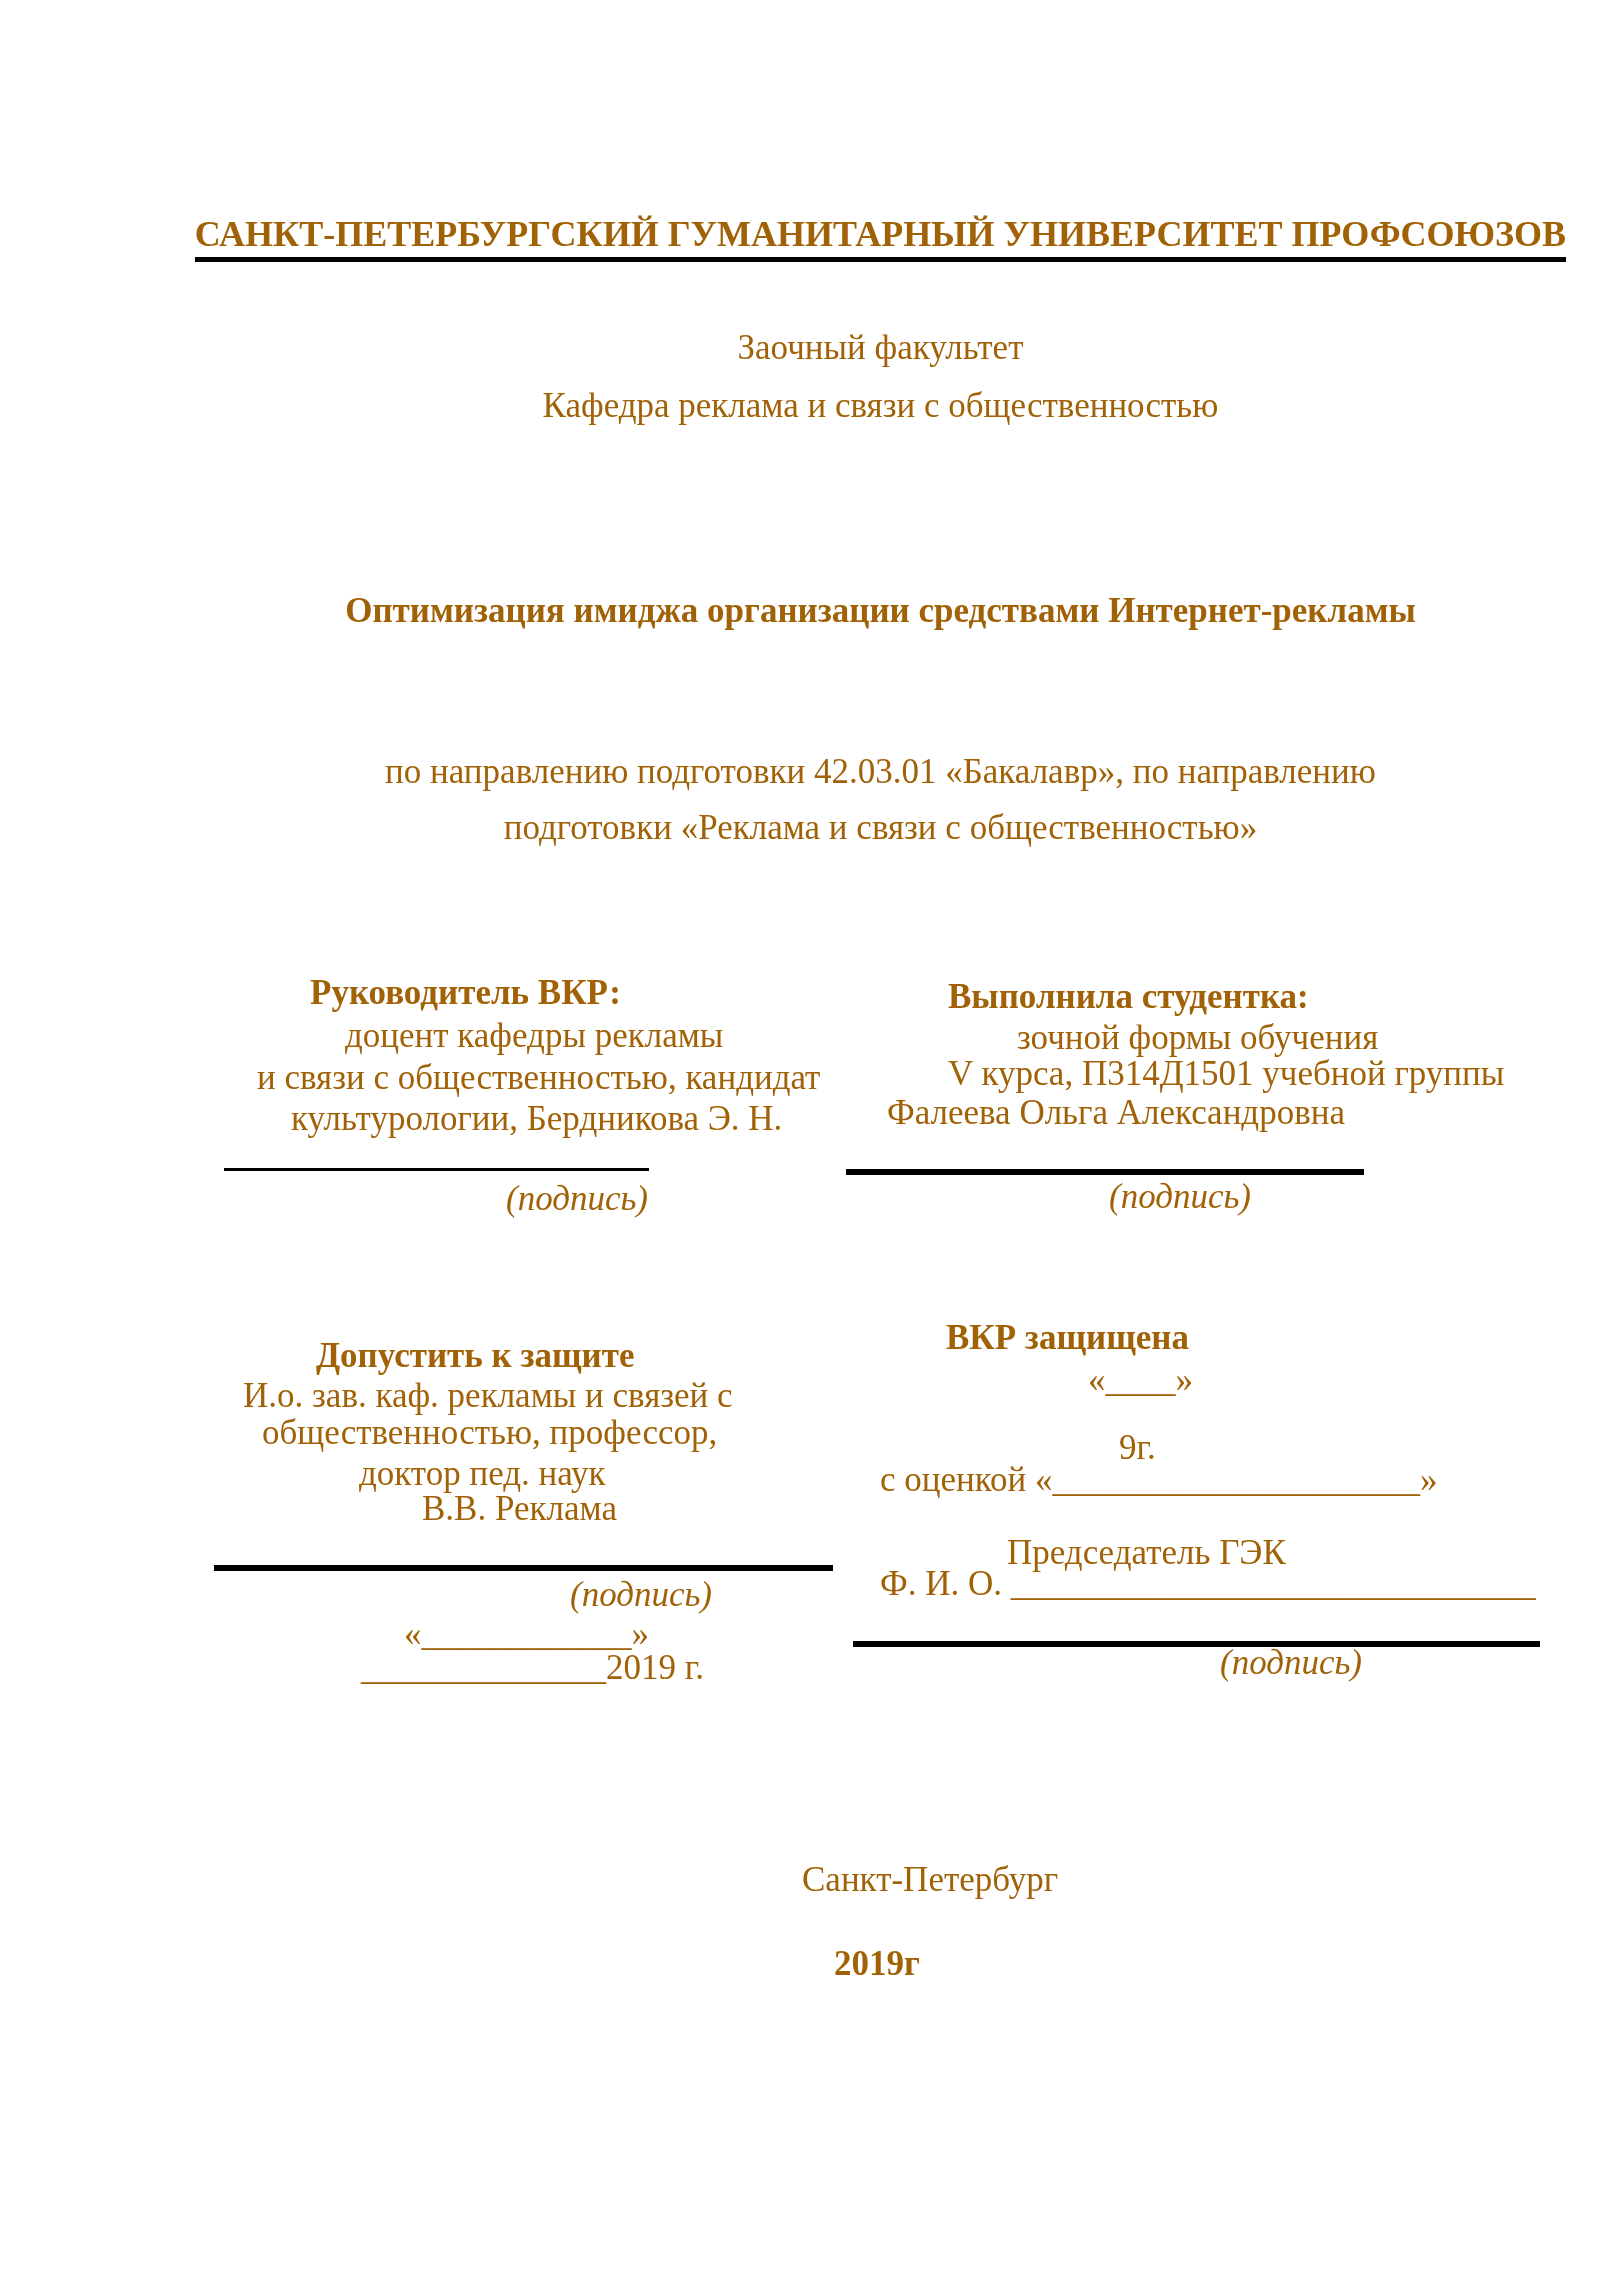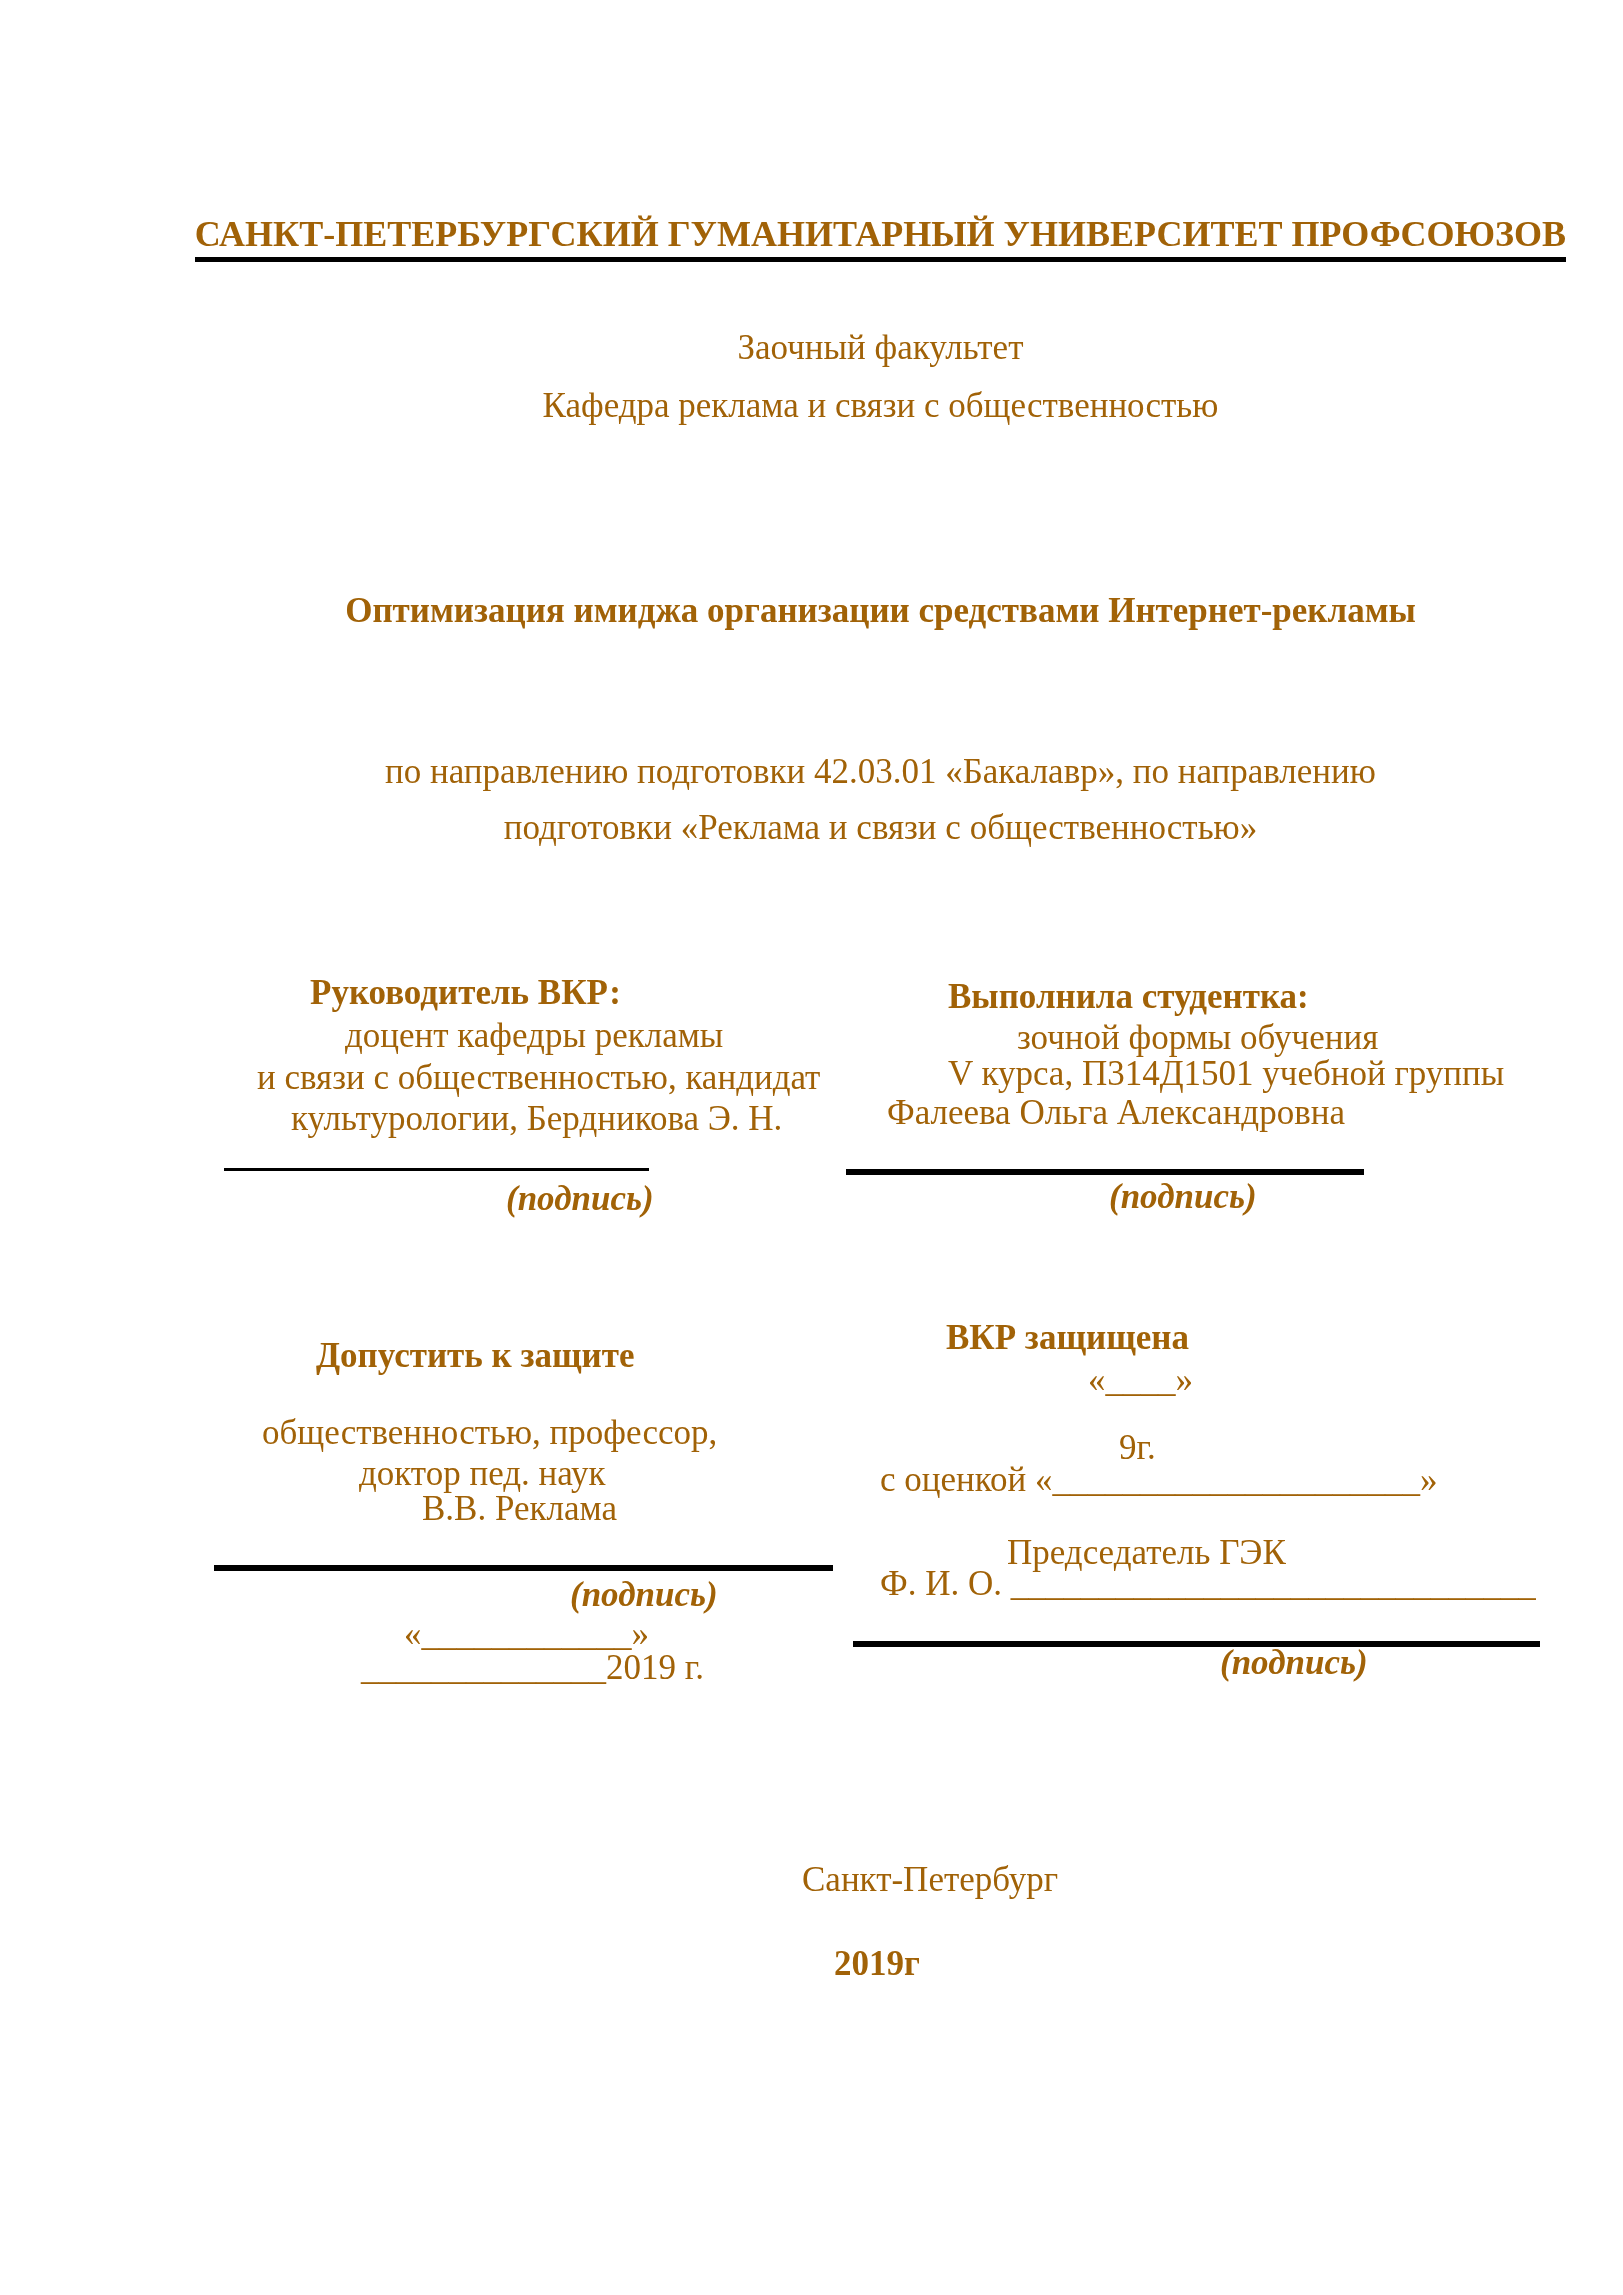--- a/index.html
+++ b/index.html
@@ -14,21 +14,21 @@
     overflow: hidden;
   }
   .t {
     position: absolute;
     white-space: nowrap;
     font-size: 35px;
     line-height: 41px;
     text-align: center;
   }
   .b  { font-weight: bold; }
-  .i  { font-style: italic; font-weight: bold; }
+  .i  { font-style: italic; }
   .cx { left: 138px; right: 0; text-align: center; }
   .title-size { font-size: 36px; }
   .u {
     display: inline-block;
     border-bottom: 5.5px solid #000;
     padding-bottom: 1.6px;
   }
   .rule {
     position: absolute;
     background: #000000;
@@ -59,20 +59,21 @@
   <div class="t i" style="left:506px; top:1178px">(подпись)</div>
 
   <div class="t b" style="left:948px; top:976px">Выполнила студентка:</div>
   <div class="t" style="left:1017px; top:1017px">зочной формы обучения</div>
   <div class="t" style="left:948px; top:1053px">V курса, П314Д1501 учебной группы</div>
   <div class="t" style="left:887px; top:1092px">Фалеева Ольга Александровна</div>
   <div class="rule" style="left:846px; top:1169px; width:518px; height:6.3px"></div>
   <div class="t i" style="left:1109px; top:1176px">(подпись)</div>
 
   <div class="t b" style="left:316px; top:1335px">Допустить к защите</div>
+  <div class="t" style="left:243px; top:1375px">И.о. зав. каф. рекламы и связей с</div>
   <div class="t" style="left:262px; top:1412px">общественностью, профессор,</div>
   <div class="t" style="left:359px; top:1453px">доктор пед. наук</div>
   <div class="t" style="left:422px; top:1488px">В.В. Реклама</div>
   <div class="rule" style="left:214px; top:1565px; width:619px; height:5.5px"></div>
   <div class="t i" style="left:570px; top:1574px">(подпись)</div>
   <div class="t" style="left:404px; top:1613px">«____________»</div>
   <div class="t" style="left:361px; top:1647px">______________2019 г.</div>
 
   <div class="t b" style="left:946px; top:1317px">ВКР защищена</div>
   <div class="t" style="left:1088px; top:1359px">«____»</div>

